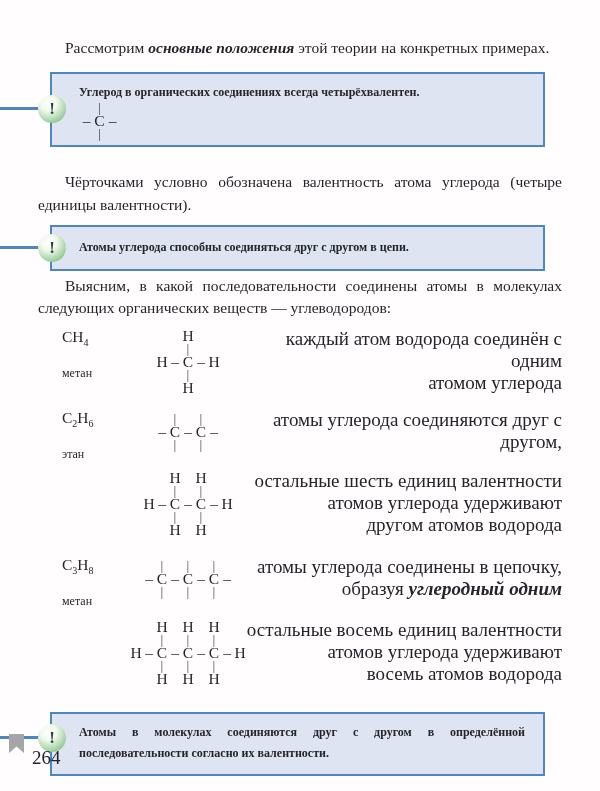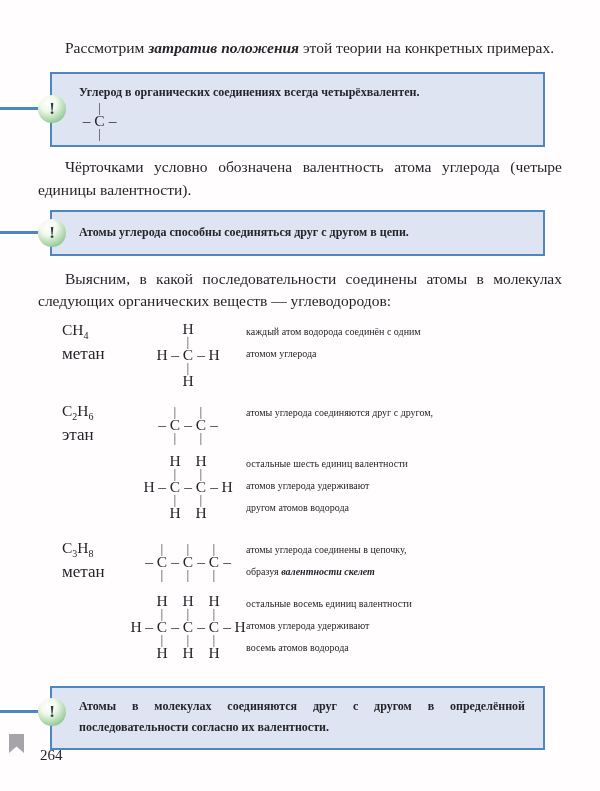--- a/index.html
+++ b/index.html
@@ -11,22 +11,22 @@
   body{
     width:600px;height:791px;position:relative;overflow:hidden;
     background:#fffdfd;color:var(--text);
     font-family:"Liberation Serif","DejaVu Serif",serif;
   }
   .para{
     margin:0 38px;text-align:justify;text-indent:27px;
     font-size:15.5px;line-height:22.5px;hyphens:auto;
   }
   #intro-para{padding-top:37px}
-  #dashes-para{margin-top:9px}
-  #findout-para{margin-top:12px}
+  #dashes-para{margin-top:24px}
+  #findout-para{margin-top:4px}
   .seg-bold-italic{font-weight:bold;font-style:italic}
 
   
   .callout{
     position:relative;margin-left:50px;width:495px;
     background:var(--box-fill);border:2px solid var(--box-border);
   }
   #callout-1{margin-top:12px;padding:8px 18px 6px 27px;min-height:72px}
   #callout-2{margin-top:9px;padding:10px 18px 10px 27px}
   #callout-3{margin-top:25px;padding:8px 18px 9px 27px}
@@ -57,37 +57,37 @@
   
   .entries{margin:8px 38px 0 62px}
   .entry{display:flex;align-items:flex-start}
   .entry:nth-child(1){margin-bottom:13px}
   .entry:nth-child(2){margin-bottom:8px}
   .entry:nth-child(3){margin-bottom:18px}
   .entry:nth-child(4){margin-bottom:10px}
   .col-label{width:68px;flex:none}
   .chem-formula{font-size:15.5px}
   .chem-formula sub{font-size:10px}
-  .chem-name{font-size:17px;margin-top:3px}
+  .chem-name{font-size:12px;margin-top:18px}
   .col-structure{width:116px;flex:none;display:flex;flex-direction:column;align-items:center}
   .entry.skeletal .col-structure{padding-top:5px}
-  .col-desc{flex:1;font-size:10px;line-height:22px;text-align:left}
+  .col-desc{flex:1;font-size:19px;line-height:22px;text-align:right}
 
   
   .bookmark{
     position:absolute;left:9px;top:734px;width:15px;height:19px;
     background:var(--bookmark);
     clip-path:polygon(0 0,100% 0,100% 100%,50% 66%,0 100%);
   }
-  .page-number{position:absolute;left:40px;top:747px;font-size:15px}
+  .page-number{position:absolute;left:32px;top:747px;font-size:19px}
 </style>
 </head>
 <body>
 
-<div class="para" id="intro-para"><span>Рассмотрим </span><span class="seg-bold-italic">затратив положения</span><span> этой теории на конкретных примерах.</span></div>
+<div class="para" id="intro-para"><span>Рассмотрим </span><span class="seg-bold-italic">основные положения</span><span> этой теории на конкретных примерах.</span></div>
 
 <div class="callout" id="callout-1">
   <div class="connector"></div>
   <div class="bang">
       <span>!</span>
     </div>
   <div class="callout-title">Углерод в органических соединениях всегда четырёхвалентен.</div>
   <div class="formula-grid"><div class="frow bars"><span class="fcell"> </span><span class="fcell">|</span><span class="fcell"> </span></div><div class="frow"><span class="fcell">–</span><span class="fcell">C</span><span class="fcell">–</span></div><div class="frow bars"><span class="fcell"> </span><span class="fcell">|</span><span class="fcell"> </span></div></div>
 </div>
 
@@ -169,21 +169,21 @@
     </div>
     <div class="col-structure">
       <div class="formula-grid structure">
           <div class="frow bars"><span class="fcell"> </span><span class="fcell">|</span><span class="fcell"> </span><span class="fcell">|</span><span class="fcell"> </span><span class="fcell">|</span><span class="fcell"> </span></div>
           <div class="frow"><span class="fcell">–</span><span class="fcell">C</span><span class="fcell">–</span><span class="fcell">C</span><span class="fcell">–</span><span class="fcell">C</span><span class="fcell">–</span></div>
           <div class="frow bars"><span class="fcell"> </span><span class="fcell">|</span><span class="fcell"> </span><span class="fcell">|</span><span class="fcell"> </span><span class="fcell">|</span><span class="fcell"> </span></div>
         </div>
     </div>
     <div class="col-desc">
         <div class="desc-line"><span>атомы углерода соединены в цепочку,</span></div>
-        <div class="desc-line"><span>образуя </span><span class="seg-bold-italic">валентности скелет</span></div>
+        <div class="desc-line"><span>образуя </span><span class="seg-bold-italic">углеродный одним</span></div>
       </div>
   </div>
 
   <div class="entry">
     <div class="col-label">
       <div class="chem-formula"></div>
       <div class="chem-name"></div>
     </div>
     <div class="col-structure">
       <div class="formula-grid structure">

